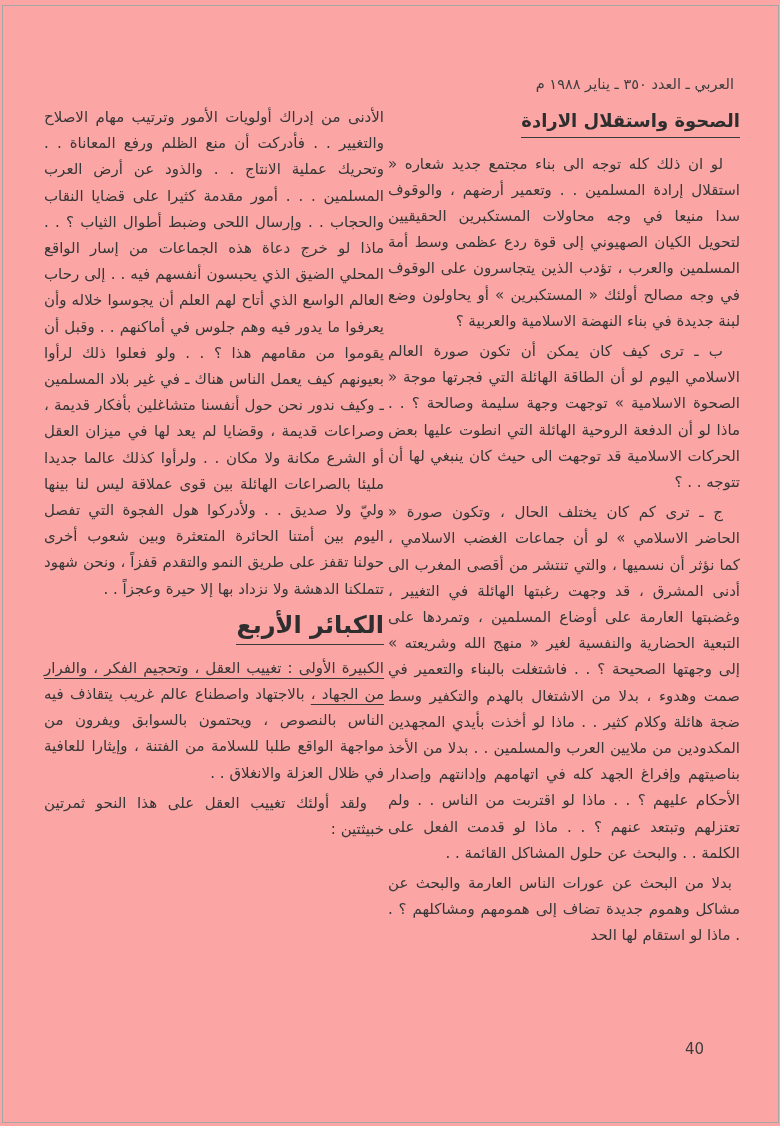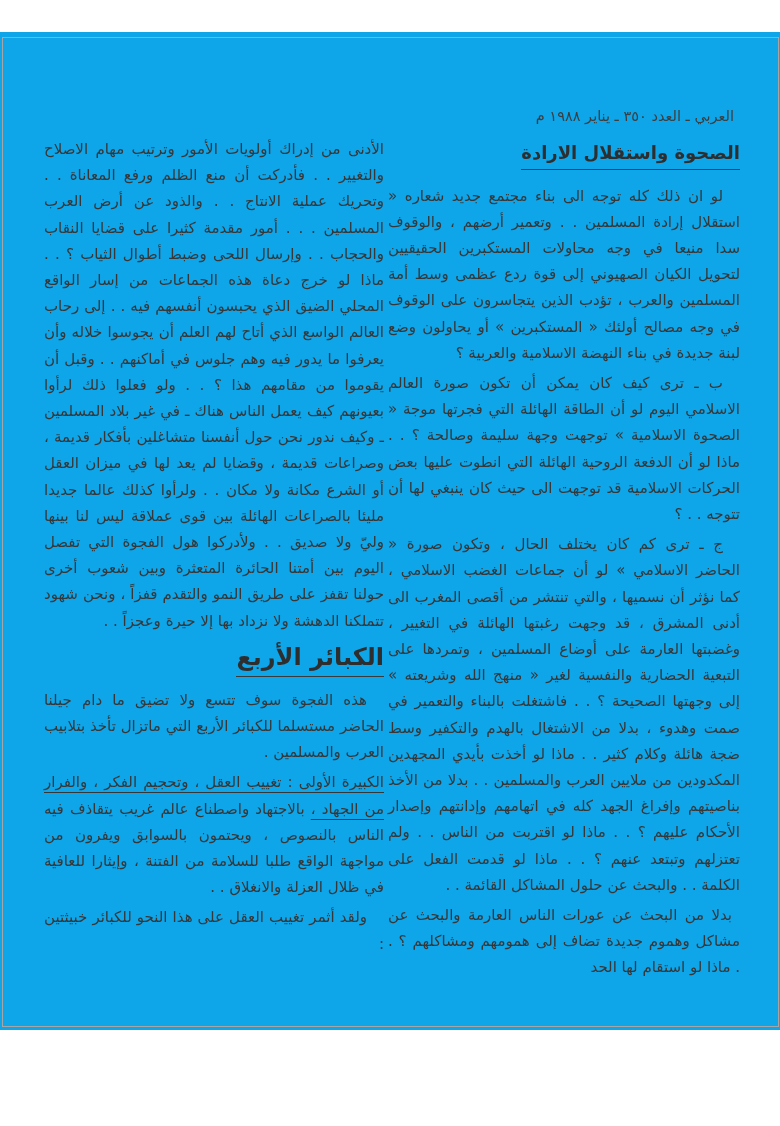--- a/index.html
+++ b/index.html
@@ -3,26 +3,25 @@
 <meta charset="utf-8">
 <style>
   html, body {
     margin: 0;
     padding: 0;
     background: #ffffff;
   }
   .page {
     position: relative;
     width: 780px;
-    height: 998px;
-    background: #0ea5e9;
+    height: 1126px;
+    background: #fca5a5;
     font-family: "DejaVu Sans", sans-serif;
     direction: rtl;
     overflow: hidden;
-    margin-top: 32px;
   }
   .scan-border {
     position: absolute;
     top: 5px;
     left: 2px;
     right: 1px;
     bottom: 3px;
     border: 1px solid #a6a6a6;
     pointer-events: none;
   }
@@ -105,20 +104,19 @@
     <p class="indent">ب ـ ترى كيف كان يمكن أن تكون صورة العالم الاسلامي اليوم لو أن الطاقة الهائلة التي فجرتها موجة « الصحوة الاسلامية » توجهت وجهة سليمة وصالحة ؟ . .  ماذا لو أن الدفعة الروحية الهائلة التي انطوت عليها بعض الحركات الاسلامية قد توجهت الى حيث كان ينبغي لها أن تتوجه . . ؟</p>
     <p class="indent">ج ـ ترى كم كان يختلف الحال ، وتكون صورة « الحاضر الاسلامي » لو أن جماعات الغضب الاسلامي ، كما نؤثر أن نسميها ، والتي تنتشر من أقصى المغرب الى أدنى المشرق ، قد وجهت رغبتها الهائلة في التغيير ، وغضبتها العارمة على أوضاع المسلمين ، وتمردها على التبعية الحضارية والنفسية لغير « منهج الله وشريعته » إلى وجهتها الصحيحة ؟ . .  فاشتغلت بالبناء والتعمير في صمت وهدوء ، بدلا من الاشتغال بالهدم والتكفير وسط ضجة هائلة وكلام كثير . .  ماذا لو أخذت بأيدي المجهدين المكدودين من ملايين العرب والمسلمين . .  بدلا من الأخذ بناصيتهم وإفراغ الجهد كله في اتهامهم وإدانتهم وإصدار الأحكام عليهم ؟ . .  ماذا لو اقتربت من الناس . .  ولم تعتزلهم وتبتعد عنهم ؟ . .  ماذا لو قدمت الفعل على الكلمة . .  والبحث عن حلول المشاكل القائمة . .</p>
     <p class="indent-sm">بدلا من البحث عن عورات الناس العارمة والبحث عن مشاكل وهموم جديدة تضاف إلى همومهم ومشاكلهم ؟ . .  ماذا لو استقام لها الحد</p>
   </div>
 
   <div class="col col-left">
     <p>الأدنى من إدراك أولويات الأمور وترتيب مهام الاصلاح والتغيير . . فأدركت أن منع الظلم ورفع المعاناة . .  وتحريك عملية الانتاج . .  والذود عن أرض العرب المسلمين . . .  أمور مقدمة كثيرا على قضايا النقاب والحجاب . .  وإرسال اللحى وضبط أطوال الثياب ؟ . .  ماذا لو خرج دعاة هذه الجماعات من إسار الواقع المحلي الضيق الذي يحبسون أنفسهم فيه . .  إلى رحاب العالم الواسع الذي أتاح لهم العلم أن يجوسوا خلاله وأن يعرفوا ما يدور فيه وهم جلوس في أماكنهم . .  وقبل أن يقوموا من مقامهم هذا ؟ . .  ولو فعلوا ذلك لرأوا بعيونهم كيف يعمل الناس هناك ـ في غير بلاد المسلمين ـ وكيف ندور نحن حول أنفسنا متشاغلين بأفكار قديمة ، وصراعات قديمة ، وقضايا لم يعد لها في ميزان العقل أو الشرع مكانة ولا مكان . .  ولرأوا كذلك عالما جديدا مليئا بالصراعات الهائلة بين قوى عملاقة ليس لنا بينها وليّ ولا صديق . .  ولأدركوا هول الفجوة التي تفصل اليوم بين أمتنا الحائرة المتعثرة وبين شعوب أخرى حولنا تقفز على طريق النمو والتقدم قفزاً ، ونحن شهود تتملكنا الدهشة ولا نزداد بها إلا حيرة وعجزاً . .</p>
     <h2 class="sec-title-2">
       <span class="u-block">الكبائر الأربع</span>
     </h2>
-    <p class="indent">هذه الفجوة سوف تتسع ولا تضيق ما دام جيلنا الحاضر مستسلما للكبائر الأربع التي ماتزال تأخذ بتلابيب العرب والمسلمين .</p>
     <p><span class="u-inline">الكبيرة الأولى : تغييب العقل ، وتحجيم الفكر ، والفرار من الجهاد ،</span><span> بالاجتهاد واصطناع عالم غريب يتقاذف فيه الناس بالنصوص ، ويحتمون بالسوابق ويفرون من مواجهة الواقع طلبا للسلامة من الفتنة ، وإيثارا للعافية في ظلال العزلة والانغلاق . .</span></p>
-    <p class="indent">ولقد أثمر تغييب العقل على هذا النحو للكبائر خبيثتين :</p>
+    <p class="indent">ولقد أولئك تغييب العقل على هذا النحو ثمرتين خبيثتين :</p>
   </div>
 
   <div class="page-number">40</div>
 
 </div>
 
 </body></html>

